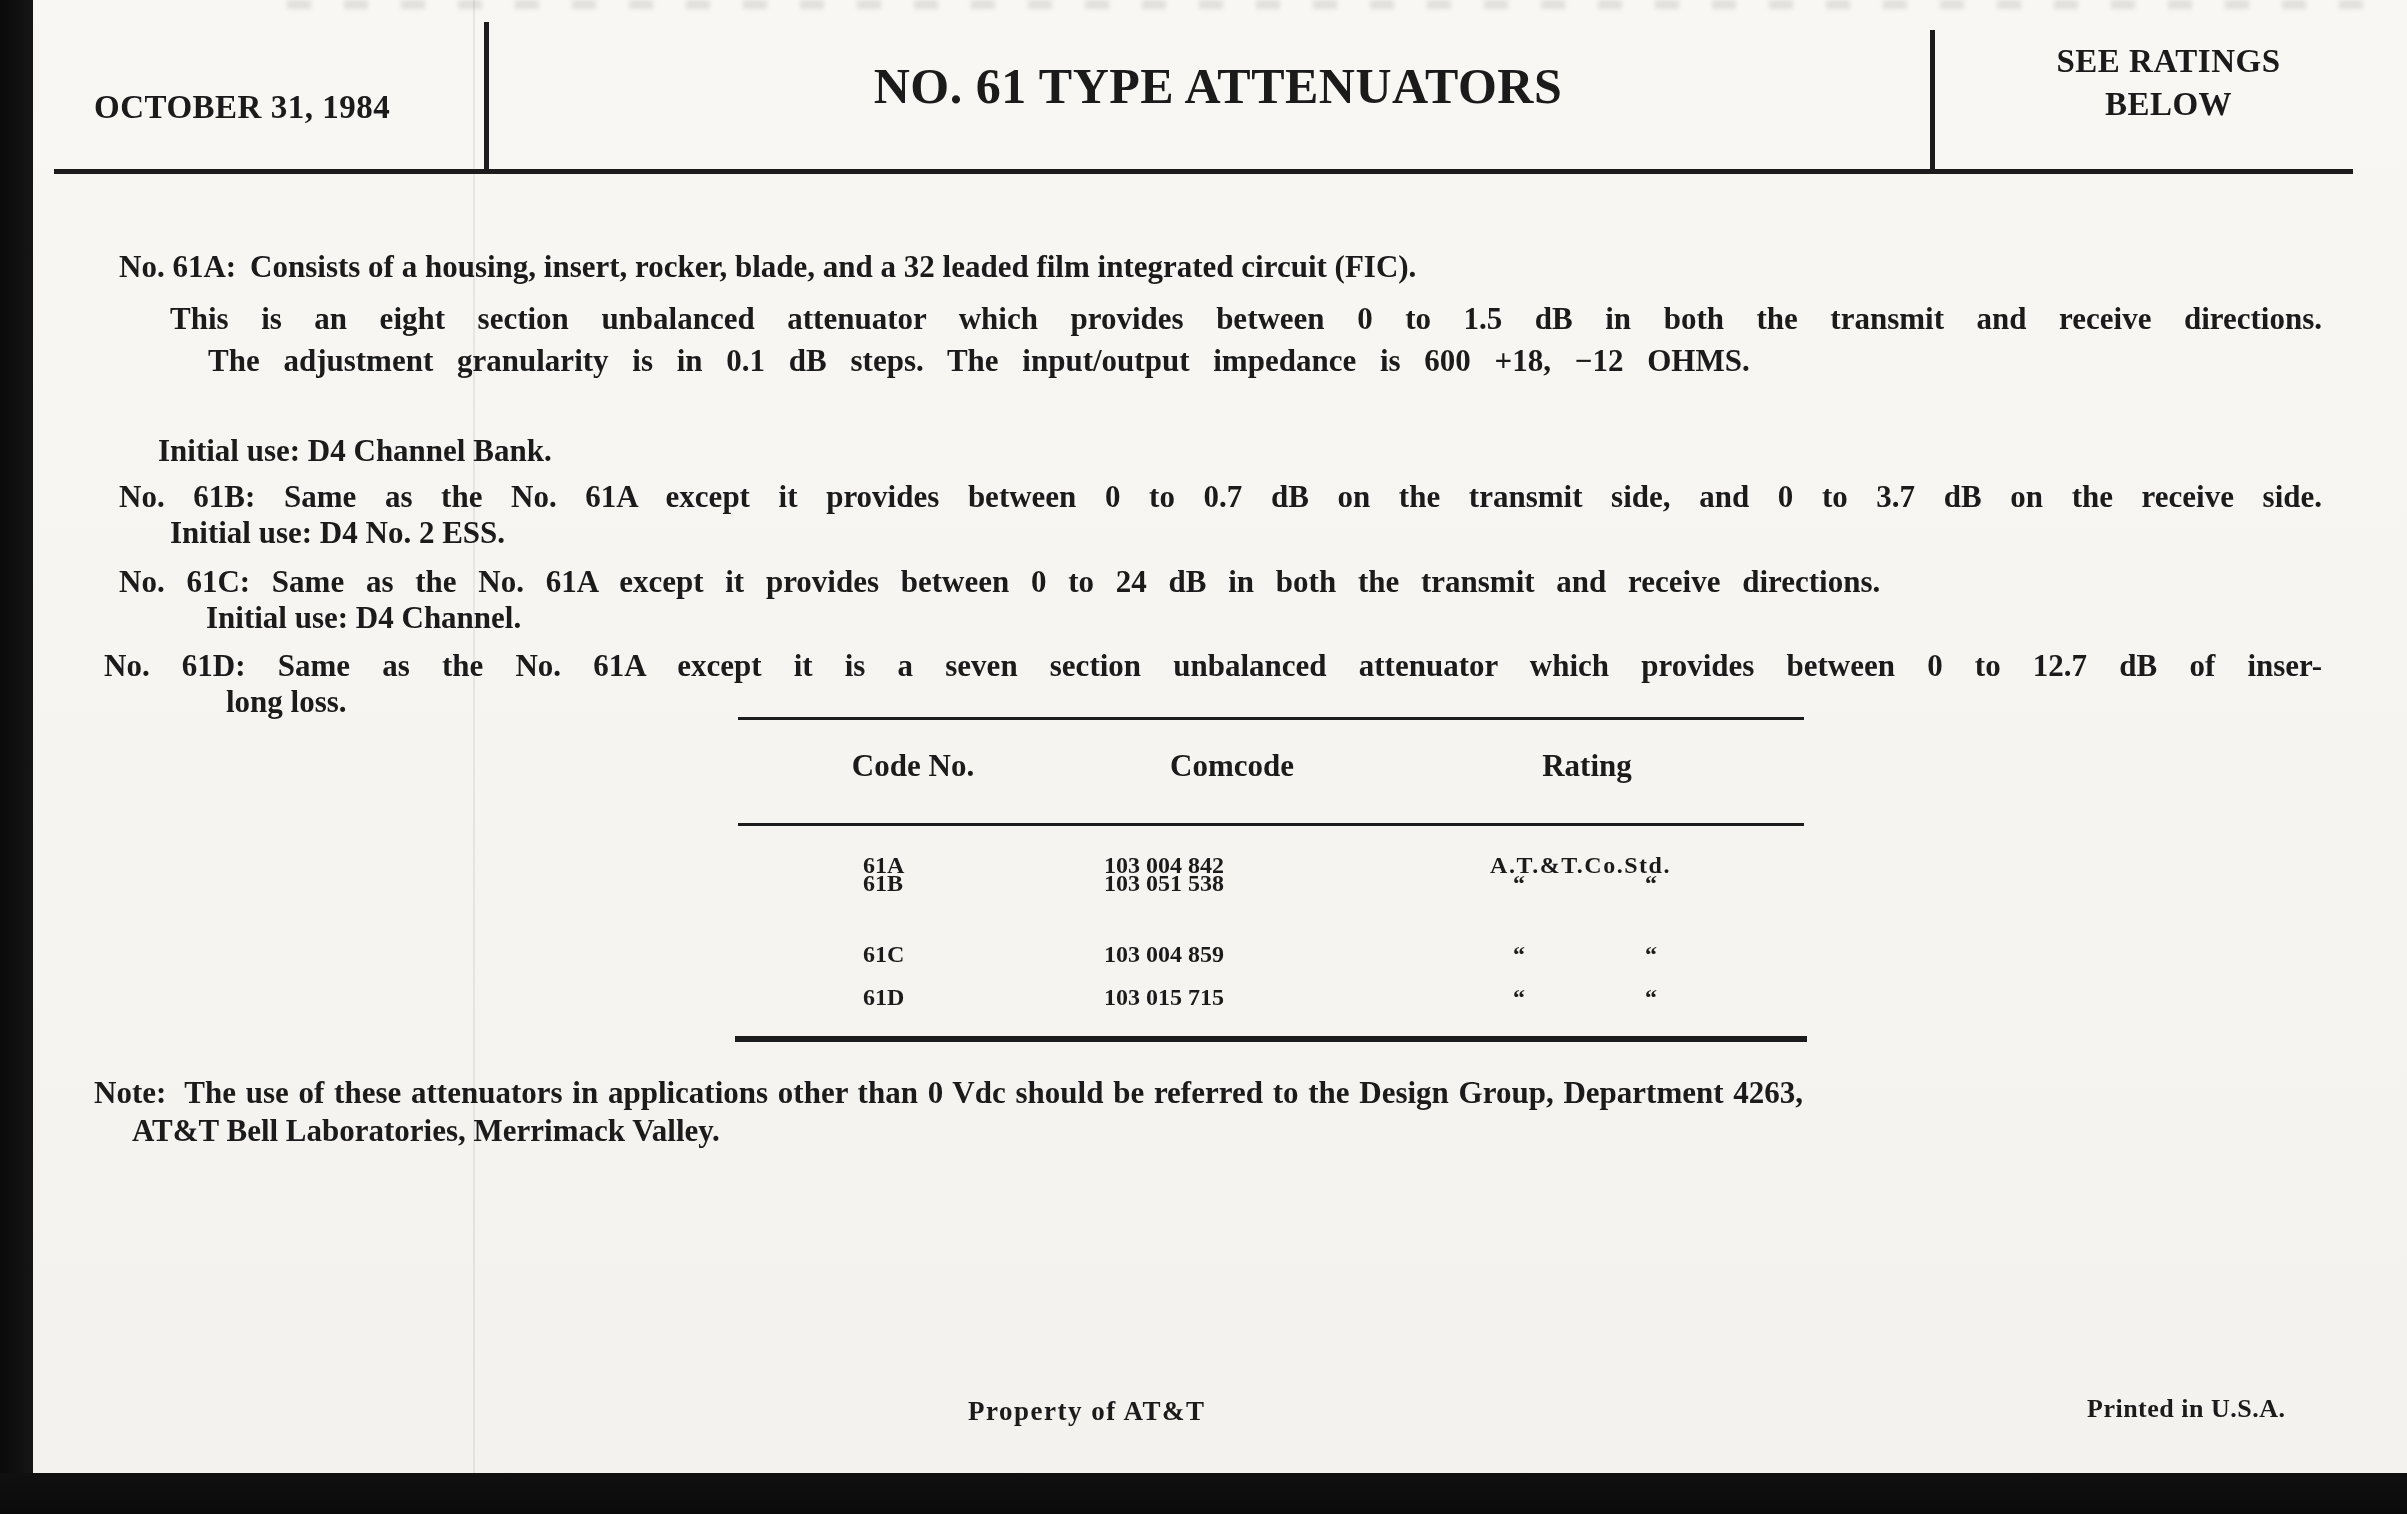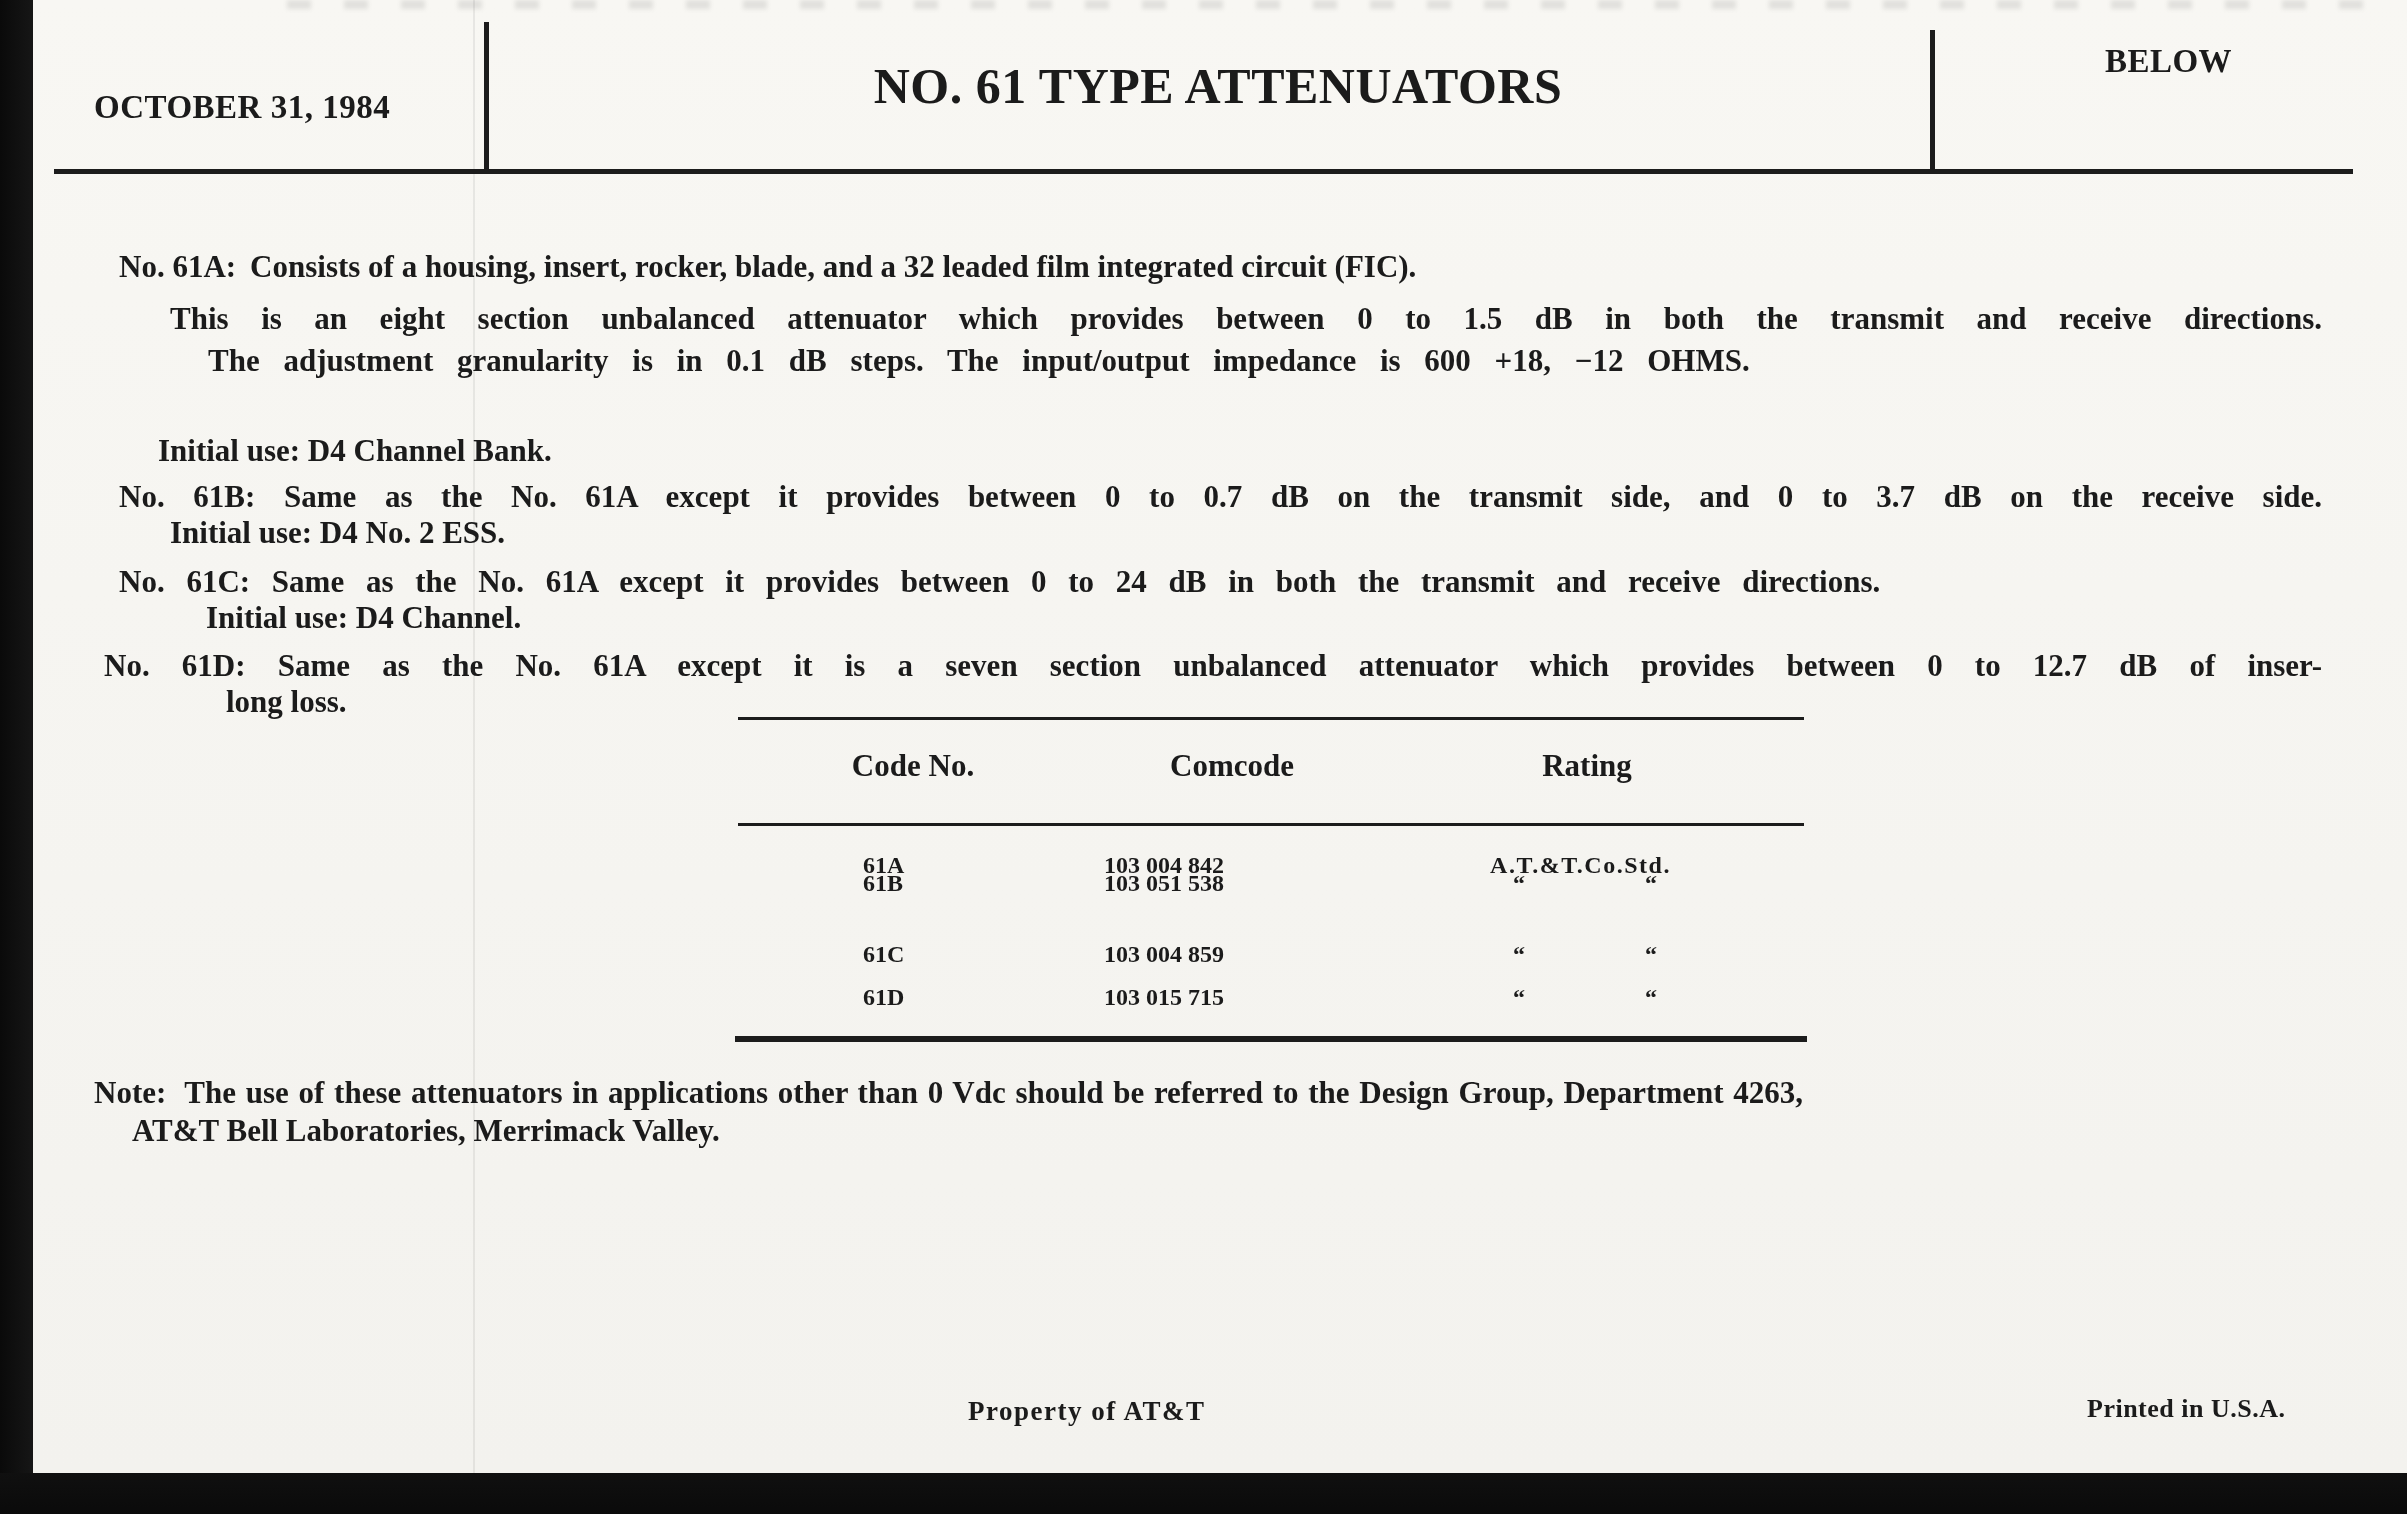--- a/index.html
+++ b/index.html
@@ -64,20 +64,21 @@
   <div class="band band-left"></div>
   <div class="band band-bottom"></div>
   <div class="ghost-strip"></div>
   <div class="crease"></div>
 
   <div class="t date">OCTOBER 31, 1984</div>
   <div class="vrule v1"></div>
   <div class="t title">NO. 61 TYPE ATTENUATORS</div>
   <div class="vrule v2"></div>
   <div class="t ratings">
+    <div>SEE RATINGS</div>
     <div>BELOW</div>
   </div>
   <div class="rule hdr-rule"></div>
 
   <div class="t body-line a1">
     <span class="lbl">No. 61A:</span><span>Consists of a housing, insert, rocker, blade, and a 32 leaded film integrated circuit (FIC).</span>
   </div>
   <div class="t body-line just a2">This is an eight section unbalanced attenuator which provides between 0 to 1.5 dB in both the transmit and receive directions.</div>
   <div class="t body-line a3">The adjustment granularity is in 0.1 dB steps. The input/output impedance is 600 +18, −12 OHMS.</div>
   <div class="t body-line a5">Initial use: D4 Channel Bank.</div>

